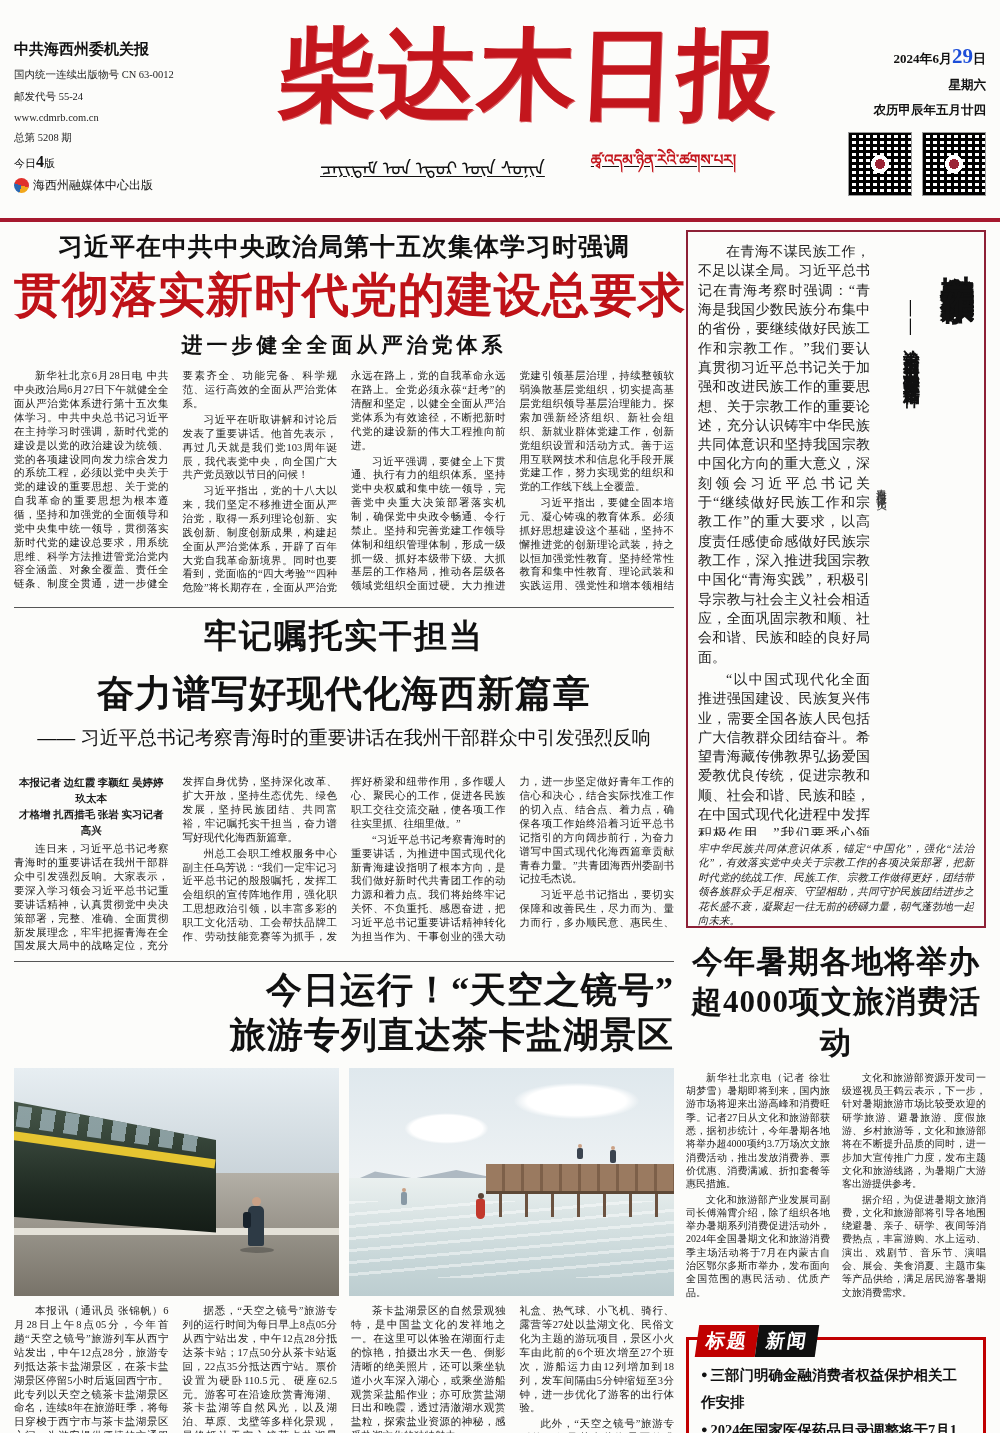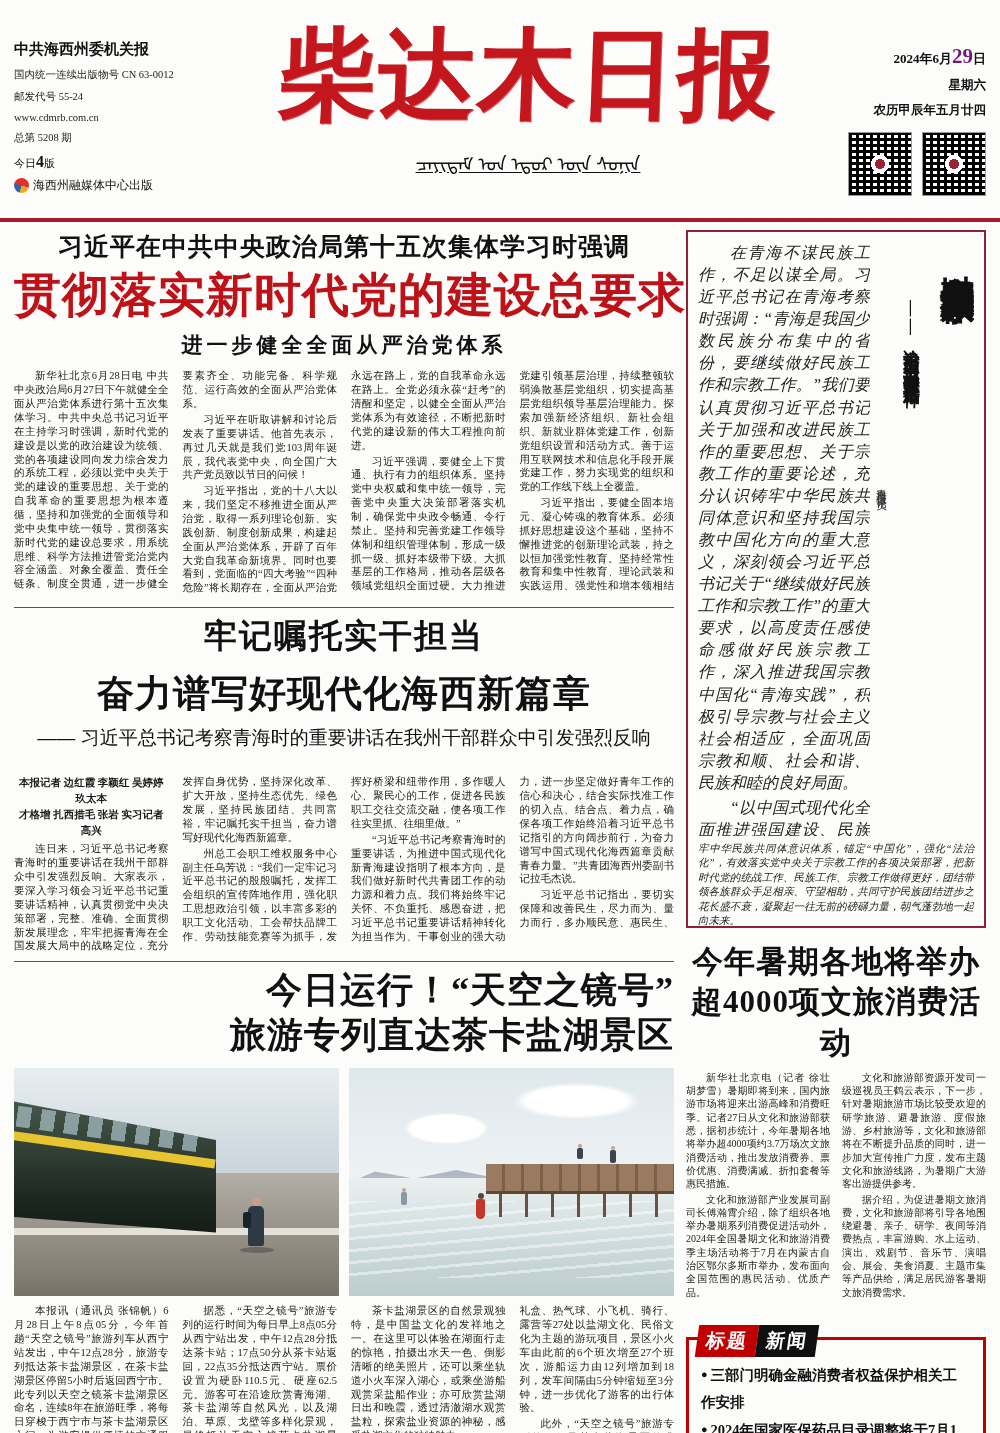--- a/index.html
+++ b/index.html
@@ -26,21 +26,21 @@
   .paper-title{
     font-size:98px; font-weight:900; color:#c3161d; letter-spacing:2px;
     line-height:1.25; transform:skewX(-2deg); text-shadow:1px 1px 0 #d8555a;
     white-space:nowrap;
   }
   .scripts-row{ display:flex; justify-content:center; gap:46px; margin-top:6px; align-items:center;text-decoration:underline;}
   .mongolian{ font-size:19px; color:#111; letter-spacing:6px; }
   .tibetan{ font-size:15px; color:#c3161d; font-weight:bold; }
   .mast-right{ width:156px; text-align:right; padding-top:30px; }
   .date-line{ font-size:13px; font-weight:bold; white-space:nowrap; }
-  .date-day{ color:#701a75; font-size:21px; font-weight:bold; }
+  .date-day{ color:#1d4ed8; font-size:21px; font-weight:bold; }
   .weekday,.lunar{ font-size:12.5px; font-weight:bold; margin-top:8px; }
   .qr-row{ display:flex; gap:10px; justify-content:flex-end; margin-top:13px; }
   .qr{
     width:64px; height:64px; border:1px solid #999; position:relative;
     background-image:
       radial-gradient(circle at 50% 50%, #9b2335 0 5px, #fff 5px 9px, rgba(0,0,0,0) 9px),
       repeating-linear-gradient(0deg,#000 0 3px, rgba(0,0,0,0) 3px 6px),
       repeating-linear-gradient(90deg,#000 0 3px, #fff 3px 7px);
   }
   .mast-rule{ height:4px; background:#a6192e; margin:6px 0 0 0; }
@@ -119,22 +119,22 @@
   .p2-red::before{ content:""; position:absolute; top:-6px; left:2px; width:6px; height:6px;
     border-radius:50%; background:#5c4436; }
   .p2-fig{ position:absolute; width:6px; height:13px; background:#3b4450; border-radius:2px; }
   .p2-fig::before{ content:""; position:absolute; top:-4px; left:1px; width:4px; height:4px;
     border-radius:50%; background:#caa186; }
   .f1{ right:18%; top:36%; } .f2{ right:28%; top:35%; height:11px; } .f3{ left:16%; bottom:40%; background:#8899a5; }
 
   
   .comm-box{ border:2px solid #8e2136; padding:10px 10px 8px 10px; height:698px; }
   .comm-flex{ display:flex; height:594px; overflow:hidden; }
-  .comm-body{ flex:1; font-size:16px; line-height:1.38; overflow:hidden; color:#222;
-    font-style:italic; }
+  .comm-body{ flex:1; font-size:14px; line-height:1.38; overflow:hidden; color:#222;
+    }
   .comm-body .para{ margin-bottom:3px; }
   .vert{ writing-mode:vertical-rl; }
   .comm-author{ width:18px; font-size:10.5px; color:#333; padding-top:238px; letter-spacing:2px; }
   .comm-sub{ width:34px; font-size:16.5px; font-weight:bold; padding-top:58px; letter-spacing:2px; }
   .comm-headline{ width:52px; font-size:34px; font-weight:900; letter-spacing:1px; padding-top:6px;
     line-height:1.0; }
   .comm-tail{ font-size:10.5px; line-height:1.38; font-style:italic; color:#222;
     text-align:justify; margin-top:6px; }
 
   
@@ -170,20 +170,21 @@
       <div class="mast-pages"><span>今日</span><b>4</b><span>版</span></div>
       <div class="mast-pub">
         <span class="pub-logo"></span>
         <span>海西州融媒体中心出版</span>
       </div>
     </div>
     <div class="mast-center">
       <div class="paper-title">柴达木日报</div>
       <div class="scripts-row">
         <span class="mongolian">ᠴᠠᠶᠢᠳᠠᠮ ᠤᠨ ᠡᠳᠦᠷ ᠦᠨ ᠰᠣᠨᠢᠨ</span>
+        <span class="tibetan">ཚྭ་འདམ་ཉིན་རེའི་ཚགས་པར།</span>
       </div>
     </div>
     <div class="mast-right">
       <div class="date-line"><span>2024年6月</span><span class="date-day">29</span><span>日</span></div>
       <div class="weekday">星期六</div>
       <div class="lunar">农历甲辰年五月廿四</div>
       <div class="qr-row">
         <div class="qr"></div>
         <div class="qr"></div>
       </div>

